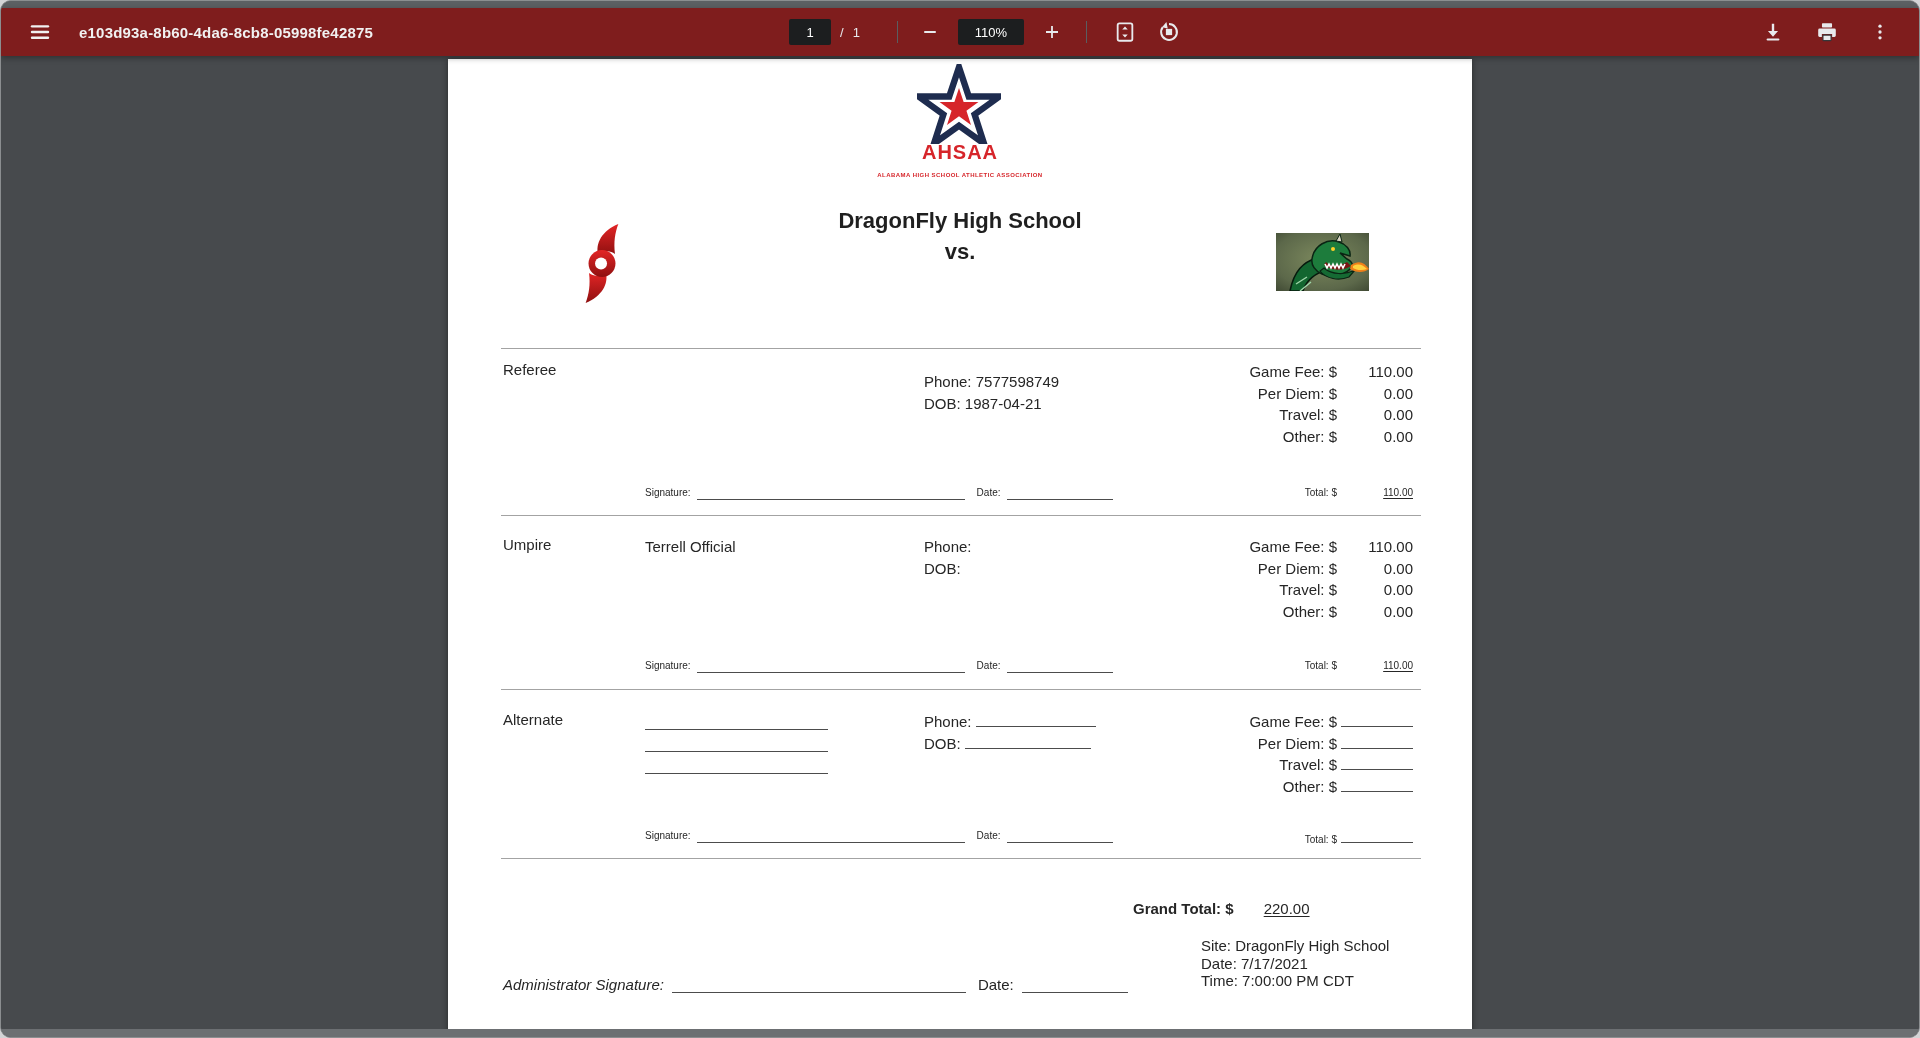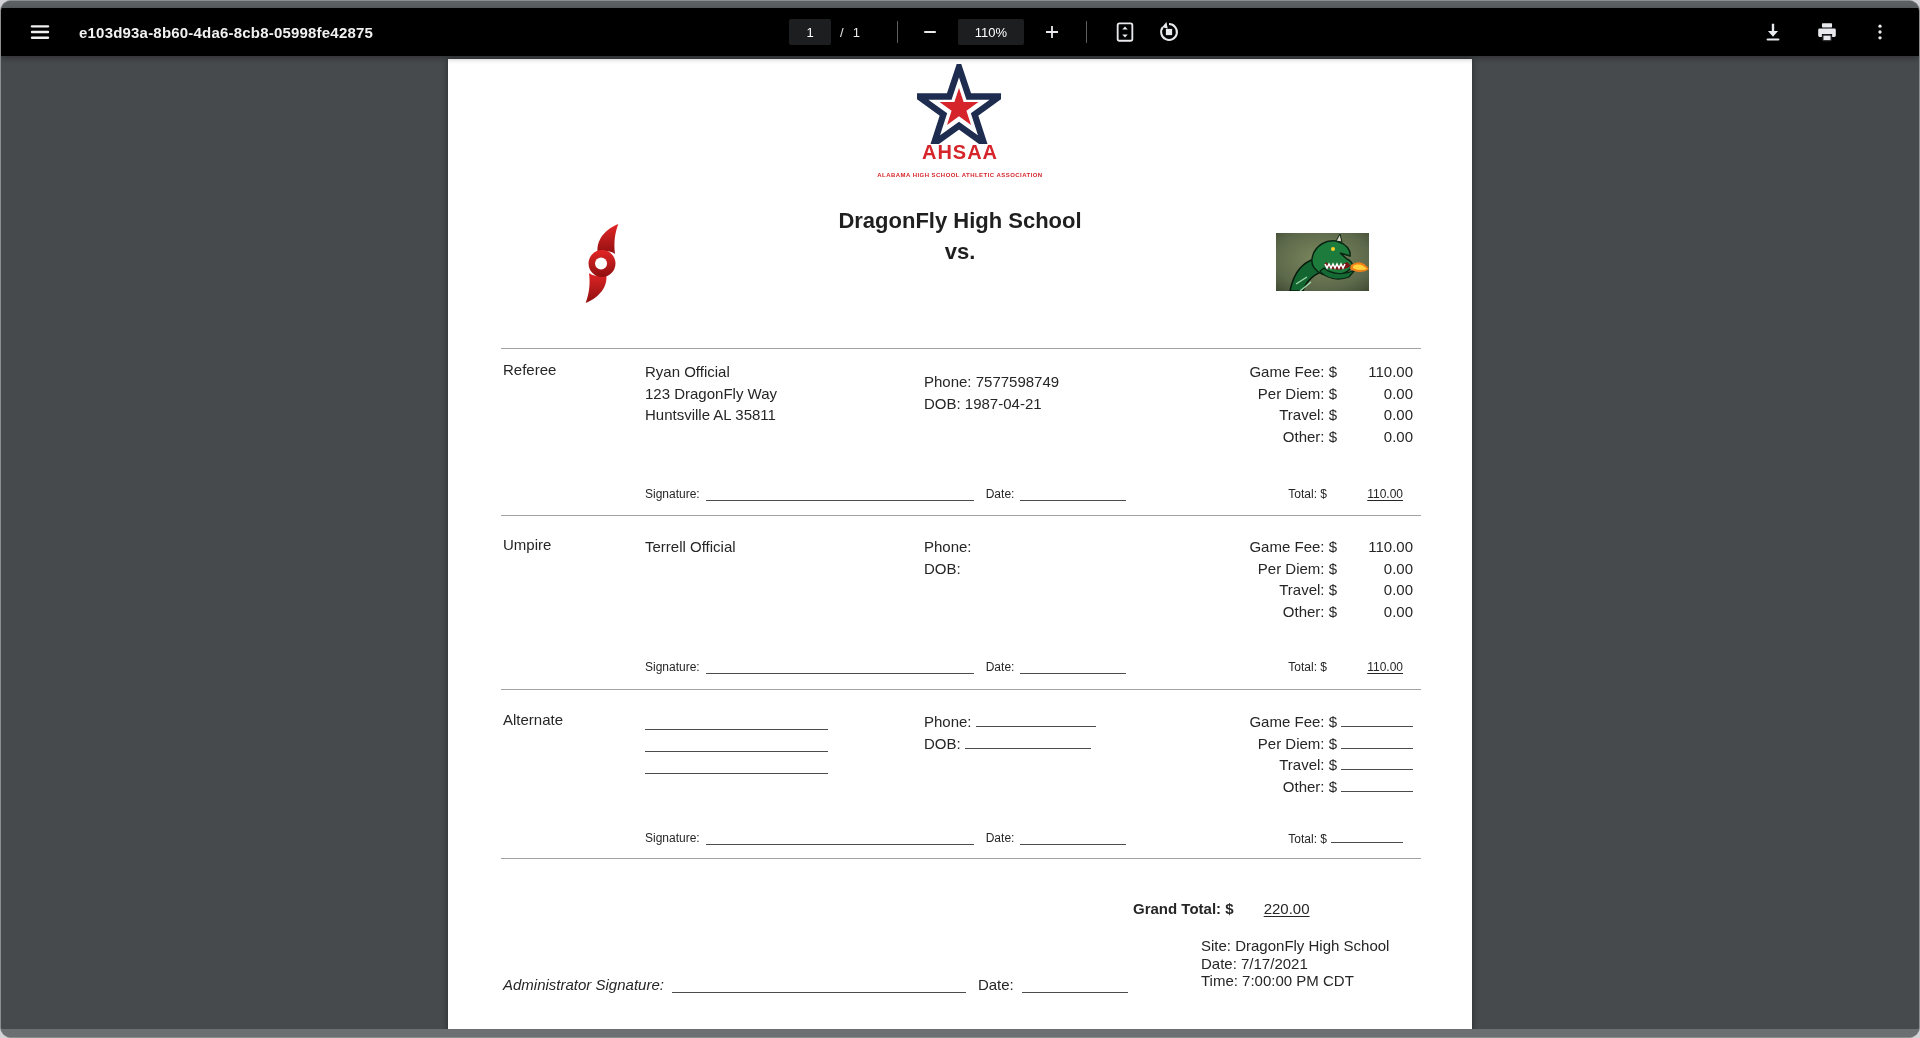--- a/index.html
+++ b/index.html
@@ -1,21 +1,21 @@
 <!DOCTYPE html>
 <html><head>
 <meta charset="utf-8">
 <style>
   html,body{margin:0;padding:0;background:#d4d4d6;width:1920px;height:1038px;overflow:hidden;
     font-family:"Liberation Sans","DejaVu Sans",sans-serif;}
   *{box-sizing:border-box;}
   .window{position:relative;width:1920px;height:1038px;border-radius:11px;overflow:hidden;
     background:#474a4d;border:1px solid #8b8e90;box-shadow:inset 0 0 0 1px rgba(255,255,255,.18);}
   .top-edge{height:7px;background:#5c6063;}
-  .toolbar{position:relative;height:48px;background:#000000;color:#e8eaed;
+  .toolbar{position:relative;height:48px;background:#7f1d1d;color:#e8eaed;
     box-shadow:0 2px 6px rgba(0,0,0,.35);z-index:5;display:flex;align-items:center;}
   .tb-left{display:flex;align-items:center;padding-left:24px;gap:24px;}
   .tb-title{font-size:15px;font-weight:700;color:#f1f1f1;letter-spacing:.2px;}
   .iconbtn{background:none;border:none;padding:4px;cursor:pointer;display:flex;align-items:center;justify-content:center;}
   .iconbtn svg{display:block;}
   .tb-center{position:absolute;left:788px;top:0;height:100%;display:flex;align-items:center;}
   .pagebox{width:42px;height:26px;background:#1c1e1f;border:none;border-radius:2px;color:#fff;
     font-size:13px;text-align:center;font-family:"Liberation Sans",sans-serif;}
   .pt{font-size:13px;color:#e8eaed;margin-left:9px;}
   .vsep{width:1px;height:22px;background:#5a5d60;margin:0 19px 0 37px;}
@@ -33,21 +33,21 @@
   .brandtxt{font-size:20px;font-weight:800;color:#d6252a;letter-spacing:1px;}
   .tagline{font-size:6px;font-weight:700;color:#d6252a;letter-spacing:.45px;}
   .divider{position:absolute;left:53px;width:920px;height:1px;background:#a3a3a3;}
   .role{font-weight:400;}
   .col{line-height:21.5px;}
   .fees{position:absolute;right:59px;width:250px;line-height:21.5px;}
   .feerow{display:flex;}
   .flabel{flex:1;text-align:right;}
   .fval{width:76px;text-align:right;}
   .bline{display:inline-block;border-bottom:1.5px solid #4c4c4c;height:13px;}
-  .sigrow{position:absolute;left:197px;right:69px;display:flex;align-items:center;font-size:12px;}
+  .sigrow{position:absolute;left:197px;right:59px;display:flex;align-items:flex-start;font-size:10px;}
   .sigrow .lbl{margin-right:6px;}
   .totgrp{margin-left:auto;display:flex;align-items:flex-end;}
   .uline{text-decoration:underline;text-underline-offset:2px;}
   .notice{line-height:18.5px;}
   .gtot{position:absolute;right:59px;width:280px;display:flex;align-items:flex-end;}
   .sitecol{line-height:17.5px;}
 </style>
 </head>
 <body>
 
@@ -168,25 +168,20 @@
         <path d="M75,32 C83,27 88,29 93,36 C88,40 80,40 74,36 Z" fill="#f08019"></path>
         <path d="M77,33 C83,30 87,32 91,36 C86,38 80,37 77,35 Z" fill="#ffd23e"></path>
       </svg>
 
       <div class="divider" style="top:289px;"></div>
       <div class="divider" style="top:456px;"></div>
       <div class="divider" style="top:630px;"></div>
       <div class="divider" style="top:799px;"></div>
 
       <div class="abs role" style="left:55px;top:302px;">Referee</div>
-      <div class="abs col" style="left:197px;top:302px;">
-        <div>Ryan Official</div>
-        <div>123 DragonFly Way</div>
-        <div>Huntsville AL 35811</div>
-      </div>
       <div class="abs col" style="left:476px;top:312px;">
         <div>Phone: 7577598749</div>
         <div>DOB: 1987-04-21</div>
       </div>
       <div class="fees" style="top:302px;">
         <div class="feerow">
             <span class="flabel">Game Fee: $</span>
             <span class="fval">110.00</span>
           </div>
         <div class="feerow">

